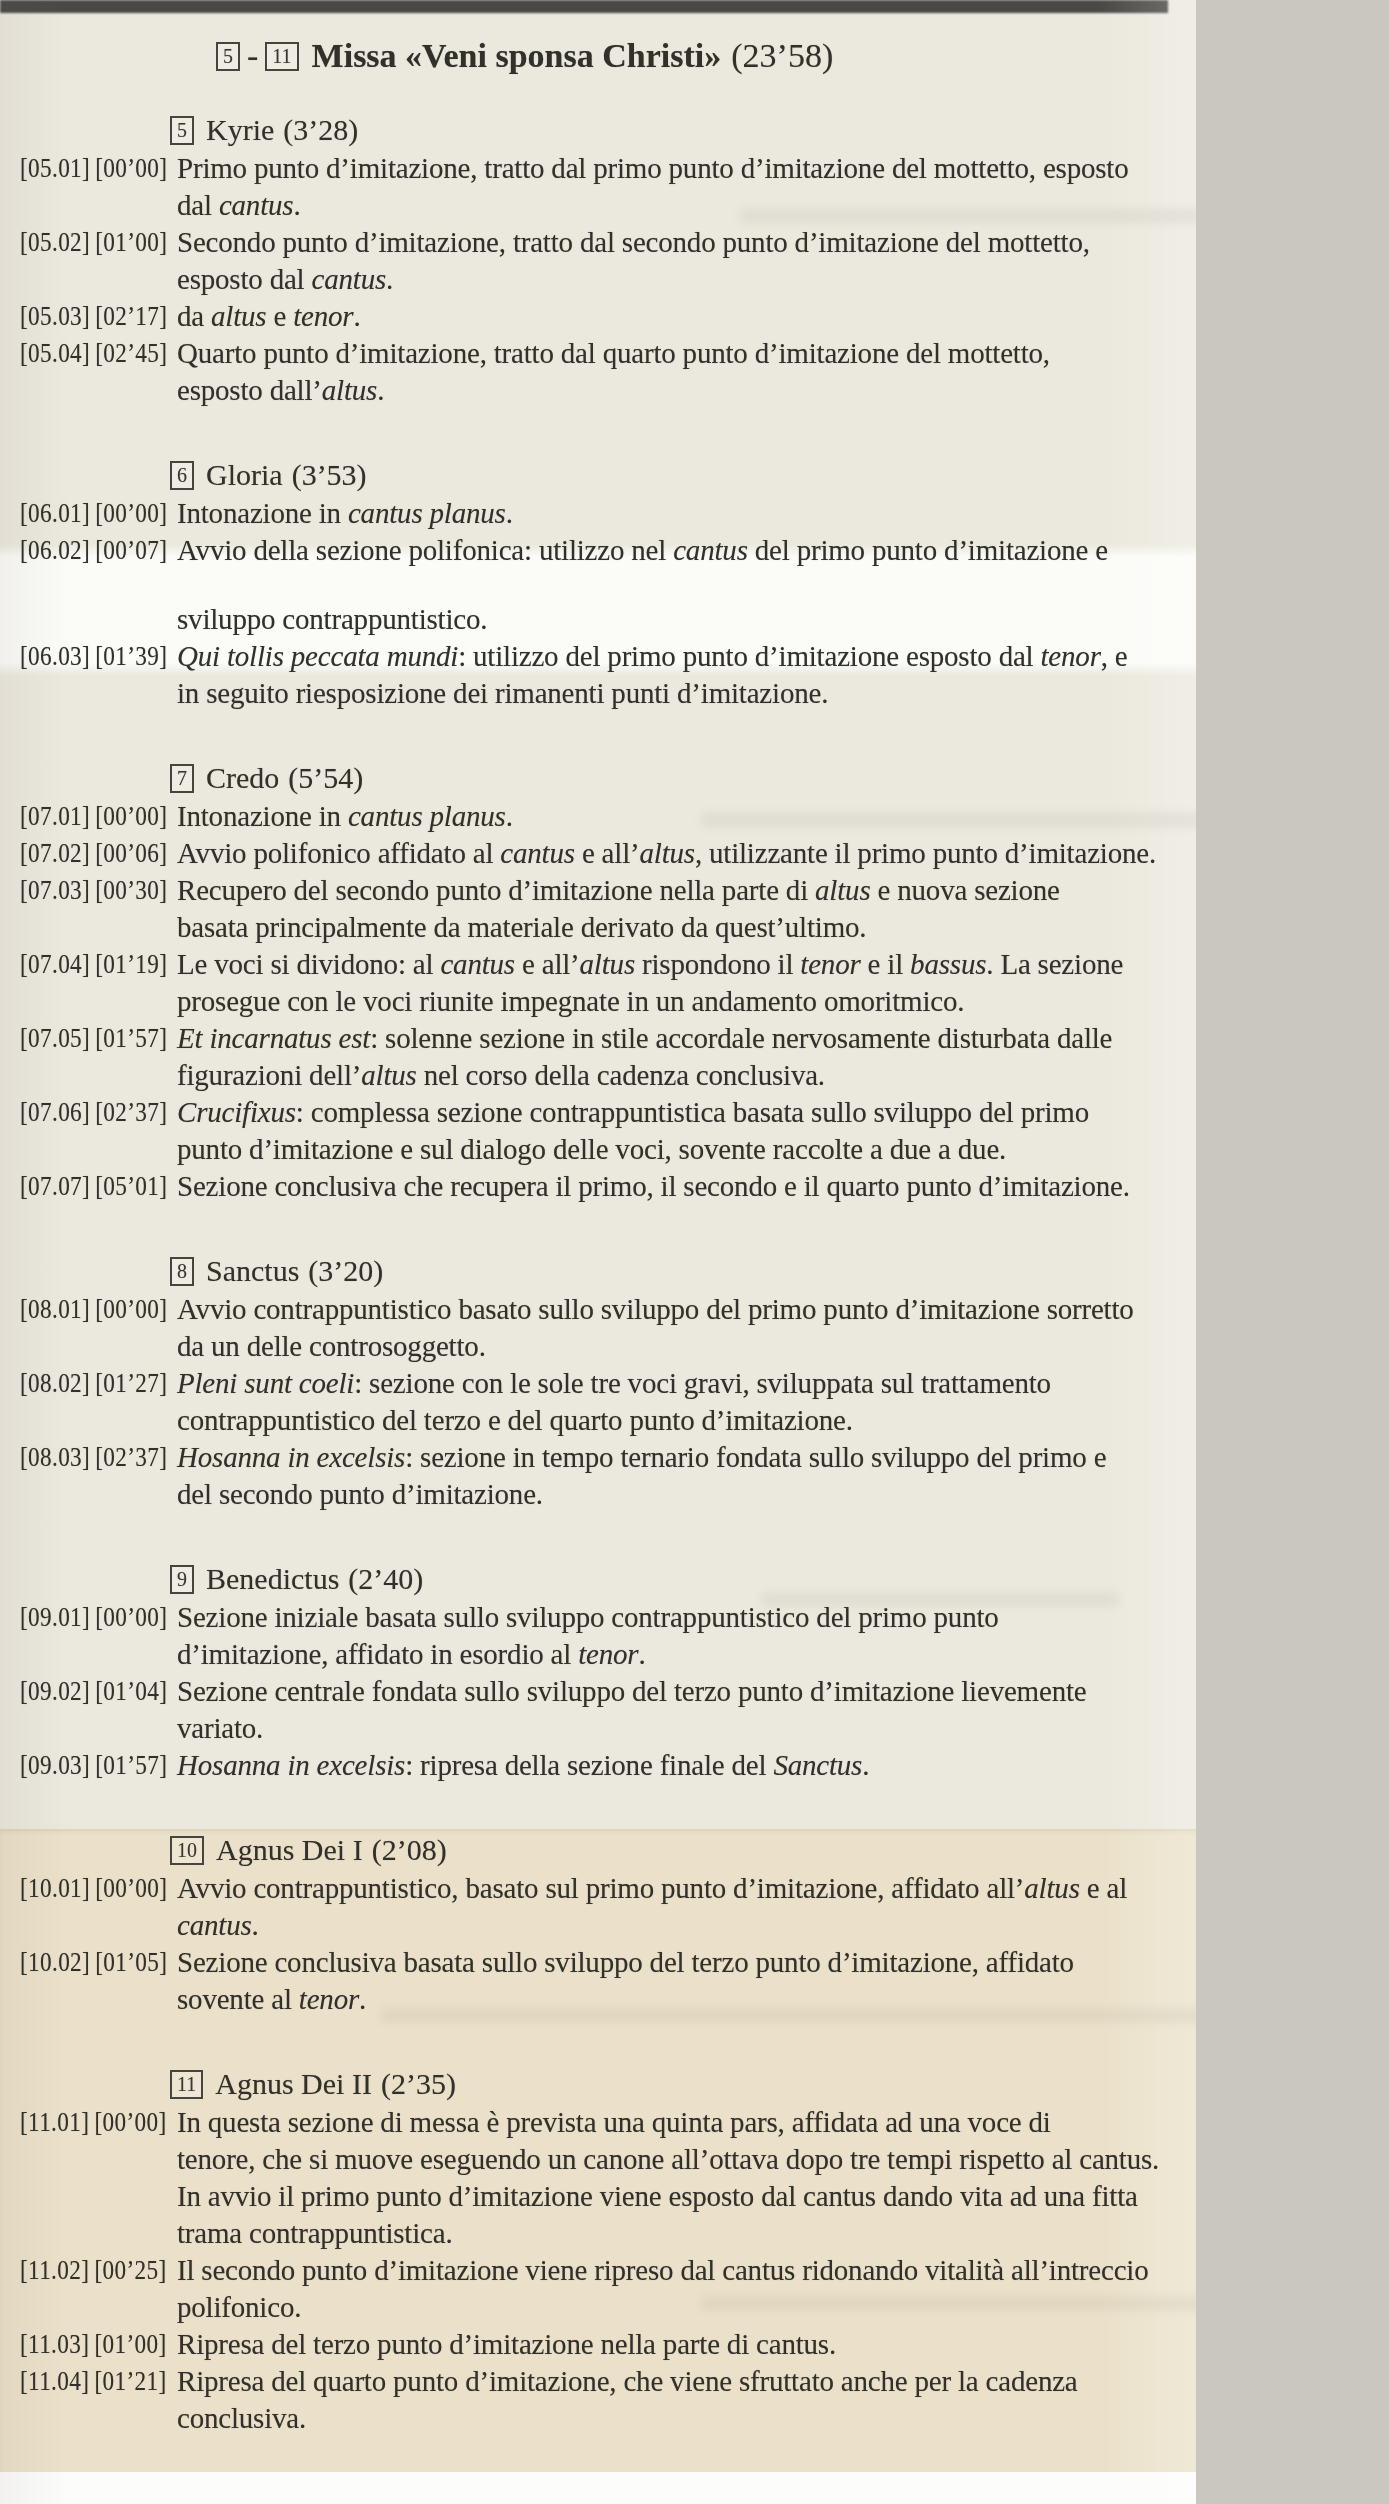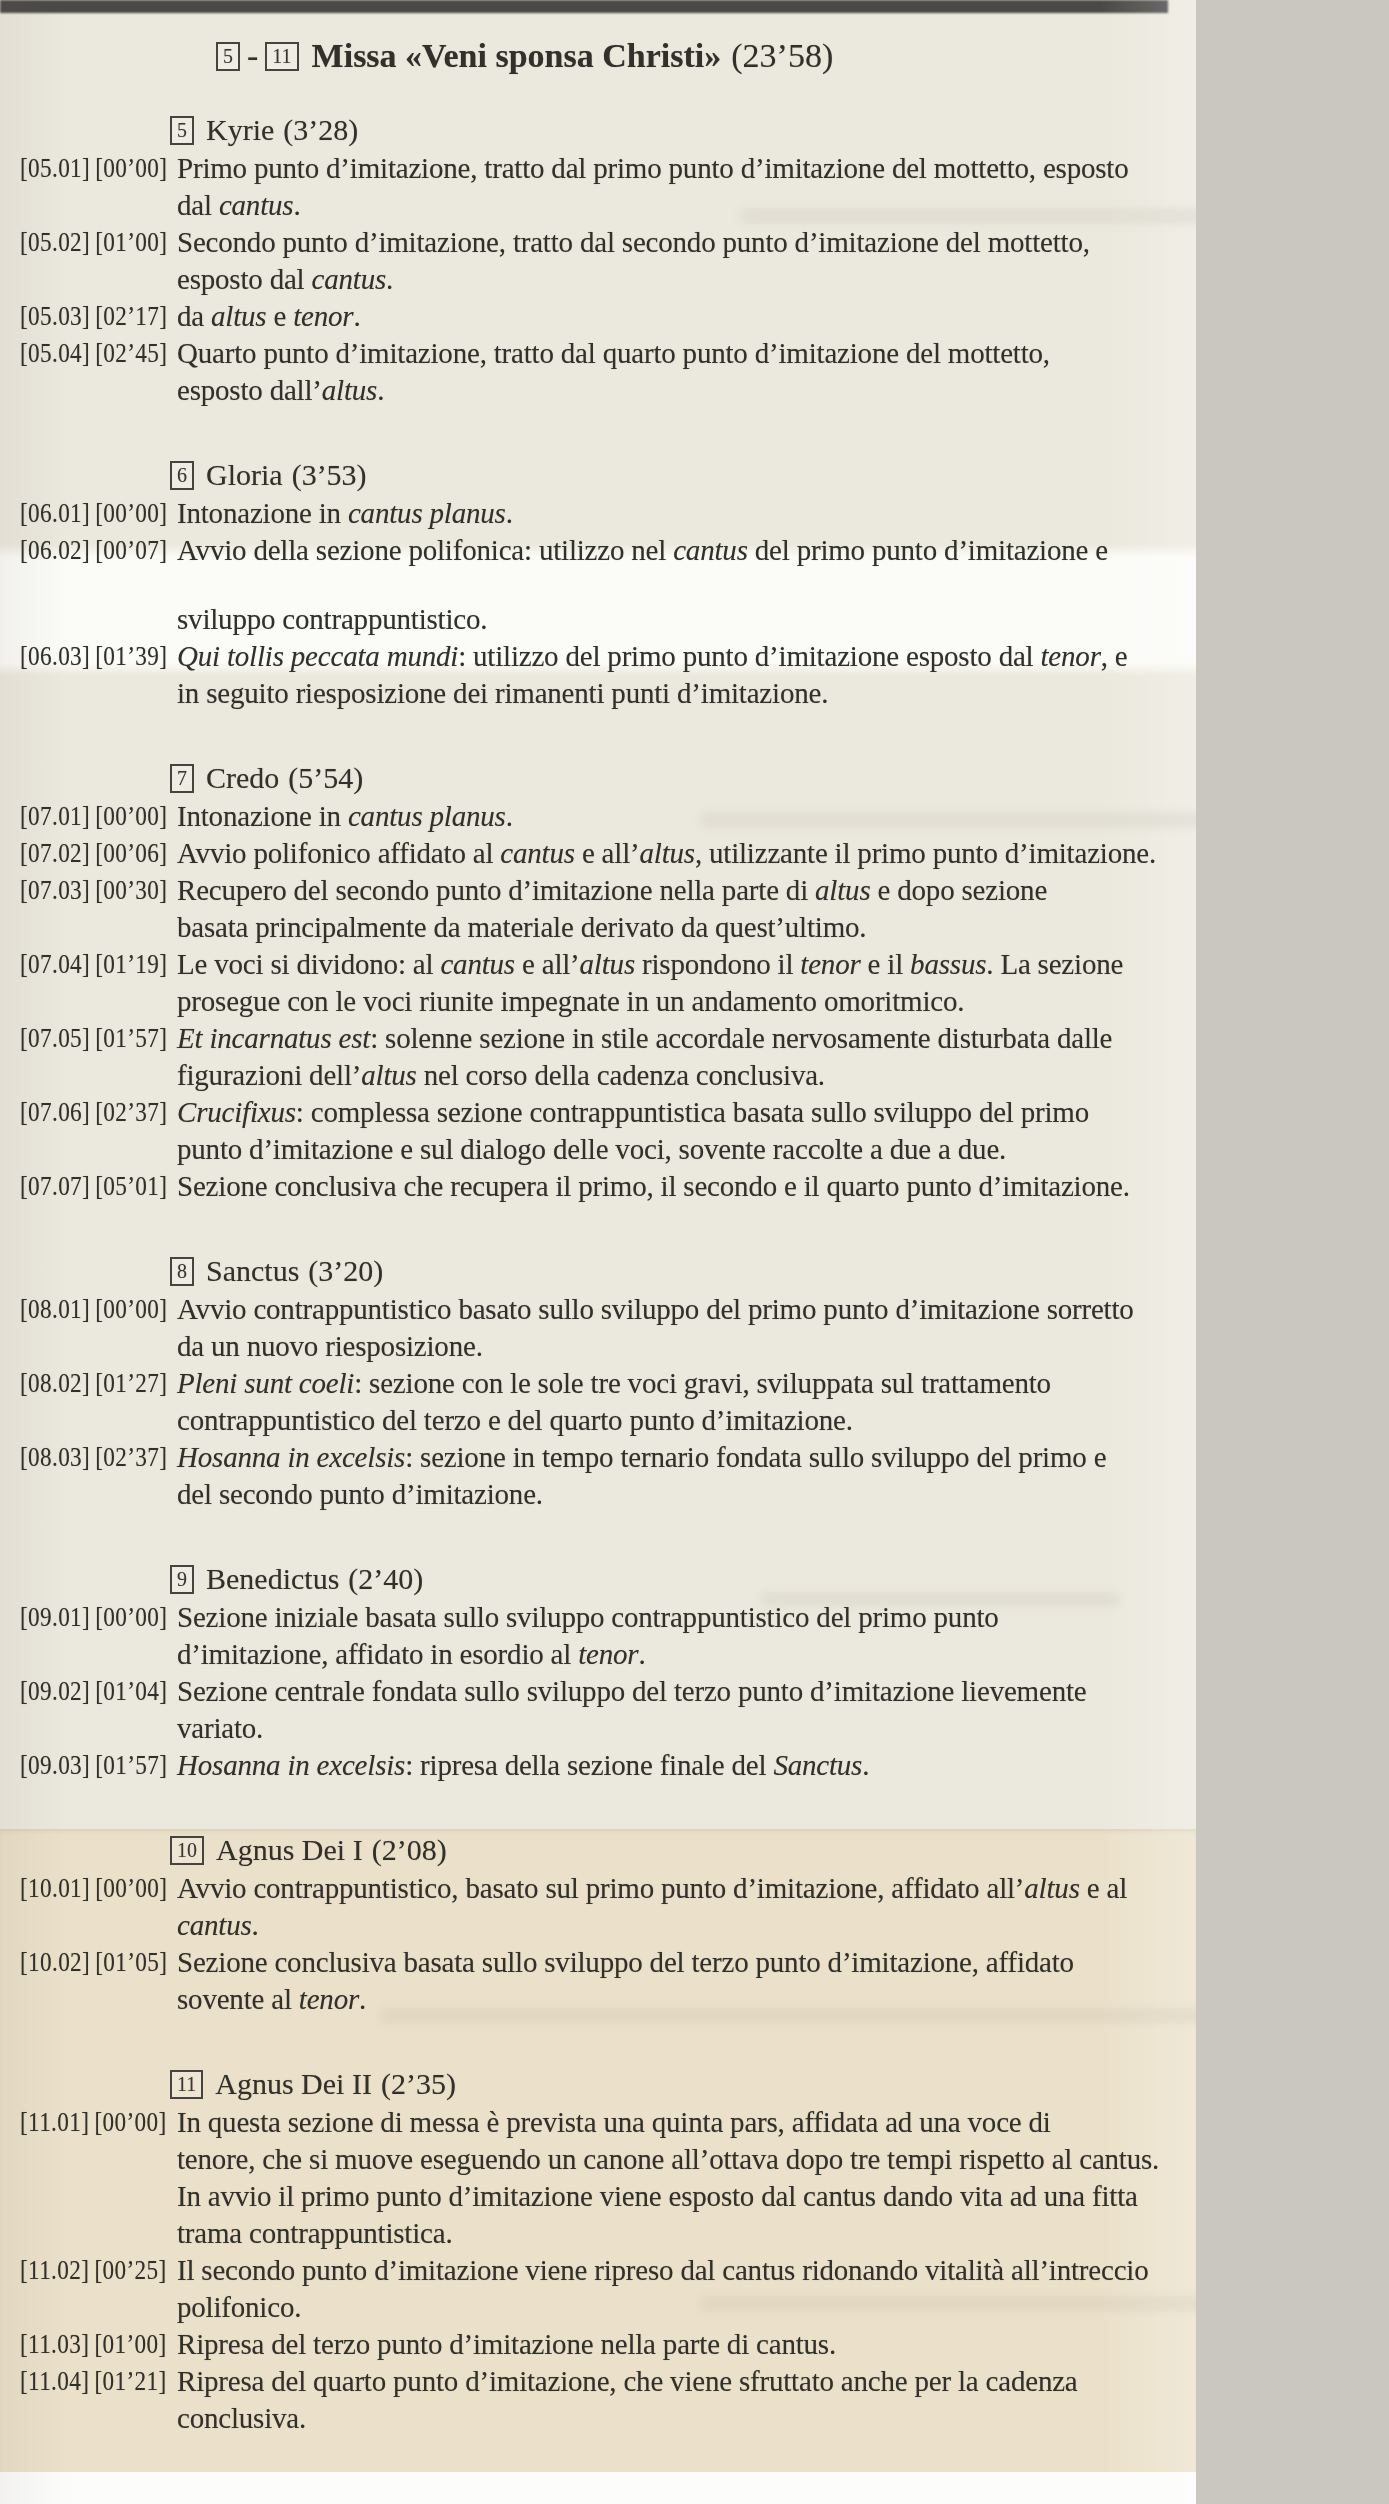--- a/index.html
+++ b/index.html
@@ -135,21 +135,21 @@
           </div>
           <div class="entry">
             <span class="cue-label"><span class="cue-track">[07.02]</span><span class="cue-time">[00’06]</span></span>
             <div class="entry-text">
               <div class="line"><span class="seg">Avvio polifonico affidato al </span><em class="seg">cantus</em><span class="seg"> e all’</span><em class="seg">altus</em><span class="seg">, utilizzante il primo punto d’imitazione.</span></div>
             </div>
           </div>
           <div class="entry">
             <span class="cue-label"><span class="cue-track">[07.03]</span><span class="cue-time">[00’30]</span></span>
             <div class="entry-text">
-              <div class="line"><span class="seg">Recupero del secondo punto d’imitazione nella parte di </span><em class="seg">altus</em><span class="seg"> e dopo sezione</span></div>
+              <div class="line"><span class="seg">Recupero del secondo punto d’imitazione nella parte di </span><em class="seg">altus</em><span class="seg"> e nuova sezione</span></div>
               <div class="line"><span class="seg">basata principalmente da materiale derivato da quest’ultimo.</span></div>
             </div>
           </div>
           <div class="entry">
             <span class="cue-label"><span class="cue-track">[07.04]</span><span class="cue-time">[01’19]</span></span>
             <div class="entry-text">
               <div class="line"><span class="seg">Le voci si dividono: al </span><em class="seg">cantus</em><span class="seg"> e all’</span><em class="seg">altus</em><span class="seg"> rispondono il </span><em class="seg">tenor</em><span class="seg"> e il </span><em class="seg">bassus</em><span class="seg">. La sezione</span></div>
               <div class="line"><span class="seg">prosegue con le voci riunite impegnate in un andamento omoritmico.</span></div>
             </div>
           </div>
@@ -173,21 +173,21 @@
               <div class="line"><span class="seg">Sezione conclusiva che recupera il primo, il secondo e il quarto punto d’imitazione.</span></div>
             </div>
           </div>
         </section>
         <section class="section">
           <div class="section-heading"><span class="tracknum">8</span><span class="sec-name">Sanctus</span><span class="sec-dur">(3’20)</span></div>
           <div class="entry">
             <span class="cue-label"><span class="cue-track">[08.01]</span><span class="cue-time">[00’00]</span></span>
             <div class="entry-text">
               <div class="line"><span class="seg">Avvio contrappuntistico basato sullo sviluppo del primo punto d’imitazione sorretto</span></div>
-              <div class="line"><span class="seg">da un nuovo riesposizione.</span></div>
+              <div class="line"><span class="seg">da un delle controsoggetto.</span></div>
             </div>
           </div>
           <div class="entry">
             <span class="cue-label"><span class="cue-track">[08.02]</span><span class="cue-time">[01’27]</span></span>
             <div class="entry-text">
               <div class="line"><em class="seg">Pleni sunt coeli</em><span class="seg">: sezione con le sole tre voci gravi, sviluppata sul trattamento</span></div>
               <div class="line"><span class="seg">contrappuntistico del terzo e del quarto punto d’imitazione.</span></div>
             </div>
           </div>
           <div class="entry">

